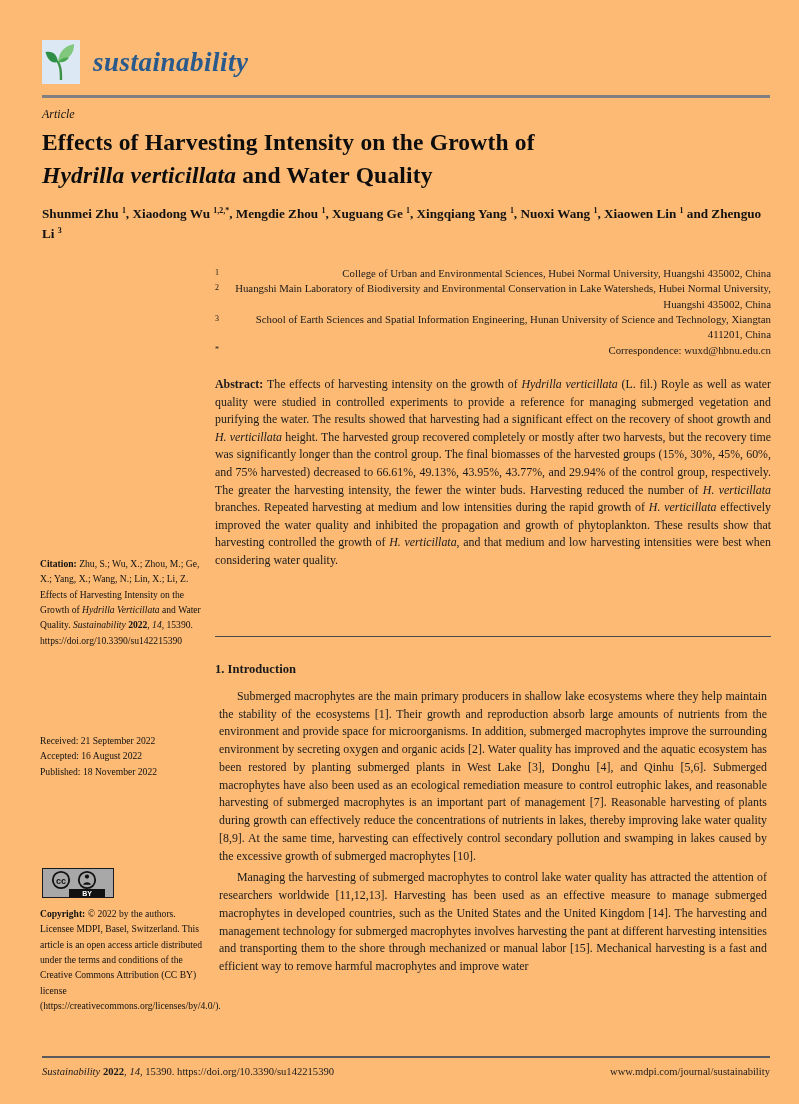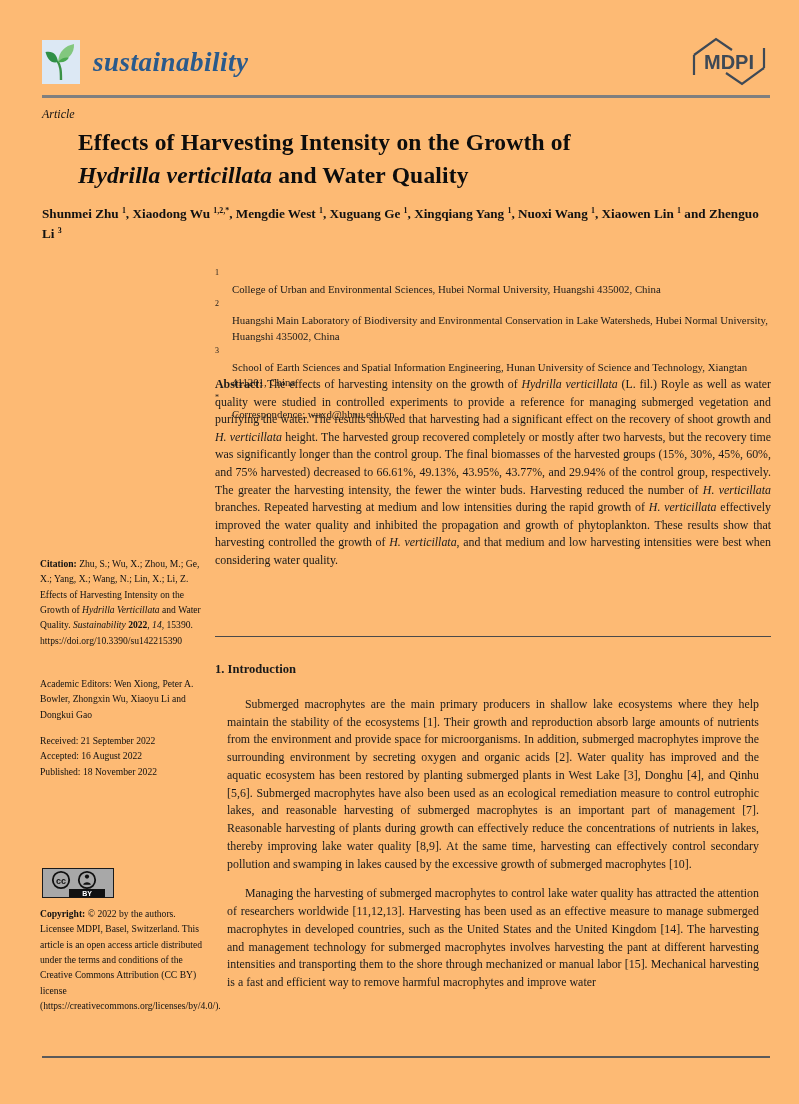--- a/index.html
+++ b/index.html
@@ -22,42 +22,42 @@
     display:flex;align-items:center;justify-content:space-between;}
   .brand{display:flex;align-items:center;gap:13px;}
   .logo-box{width:38px;height:44px;background:#dce8f4;display:flex;align-items:center;justify-content:center;}
   .wordmark{font-style:italic;font-weight:bold;font-size:27px;color:#2a5a8c;letter-spacing:0.5px;}
   .mdpi{width:82px;height:54px;}
   .header-rule{position:absolute;top:95px;left:42px;width:728px;height:3px;background:#7f7f7f;}
 
   
   .article-label{position:absolute;top:107px;left:42px;font-style:italic;font-size:12px;color:#111;}
   .title{position:absolute;top:126px;left:42px;width:680px;
-    font-size:23.5px;font-weight:bold;line-height:1.42;color:#0d0d0d;letter-spacing:0.2px;margin-left:36px;}
+    font-size:23.5px;font-weight:bold;line-height:1.42;color:#0d0d0d;letter-spacing:0.2px;}
   .authors{position:absolute;top:204px;left:42px;width:730px;
     font-size:13.2px;font-weight:bold;line-height:1.55;color:#111;}
 
   
   .affils{position:absolute;top:266px;left:215px;width:556px;font-size:10.8px;line-height:1.42;}
   .affil-row{display:grid;grid-template-columns:17px 1fr;}
   .affil-marker{font-size:8px;vertical-align:top;padding-top:1px;}
-  .affil-text{text-align:left;margin-top:16px;}
+  .affil-text{text-align:right;}
 
   
   .abstract{position:absolute;top:376px;left:215px;width:556px;
     font-size:11.9px;line-height:1.48;text-align:justify;}
   .keywords{position:absolute;top:599px;left:215px;width:556px;font-size:11.9px;}
   .kw-rule{position:absolute;top:636px;left:215px;width:556px;height:1px;background:#4a4a4a;}
 
   
   .section-heading{position:absolute;top:662px;left:215px;width:556px;
     font-size:12.6px;font-weight:bold;}
   .bodytext{position:absolute;top:684px;left:215px;width:556px;
     font-size:11.9px;line-height:1.49;text-align:justify;}
-  .bodytext p{margin:12px;text-indent:18px;}
+  .bodytext p{margin:4px;text-indent:18px;}
 
   
   .side{position:absolute;left:40px;width:162px;font-size:9.6px;line-height:1.6;text-align:left;color:#111;}
   #citation{top:556px;}
   #editors{top:676px;}
   #dates{top:733px;}
   #pubnote{top:790px;}
   #copyrightblk{top:906px;}
   .cc-badge{position:absolute;left:42px;top:868px;width:72px;height:30px;cursor:pointer;}
 
@@ -76,40 +76,29 @@
       <div class="logo-box">
         <svg width="34" height="40" viewBox="0 0 34 40">
           <path d="M17 38 C17 28 16.5 24 13.5 19" stroke="#3a9144" stroke-width="2.4" fill="none"></path>
           <path d="M14 20 C7 22 3.5 17 1.5 10 C9 8.5 13 12.5 14 20 Z" fill="#2f8f46"></path>
           <path d="M14 20 C15 9 21 4 30 2 C30.5 12 24 18 14 20 Z" fill="#82c77e"></path>
           <path d="M14 20 C17 16 21 15 25 15.5 C23 19.5 18.5 21 14 20 Z" fill="#4aa84f"></path>
         </svg>
       </div>
       <div class="wordmark">sustainability</div>
     </div>
-    <div class="mdpi">
-      <svg width="82" height="54" viewBox="0 0 82 54">
-        <g stroke="#3e4956" stroke-width="2.2" fill="none">
-          <path d="M6 20 L6 40"></path>
-          <path d="M6 20 L28 4 L44 15"></path>
-          <path d="M76 13 L76 33"></path>
-          <path d="M76 33 L54 49 L38 38"></path>
-        </g>
-        <text x="41" y="34" text-anchor="middle" font-family="Liberation Sans, sans-serif" font-size="20" font-weight="bold" fill="#3e4956">MDPI</text>
-      </svg>
-    </div>
   </div>
   <div class="header-rule"></div>
 
   <div class="article-label">Article</div>
   <div class="title">
     <span>Effects of Harvesting Intensity on the Growth of</span><br>
     <span><span class="it">Hydrilla verticillata</span><span> and Water Quality</span></span>
   </div>
-  <div class="authors"><span>Shunmei Zhu </span><sup>1</sup><span>, Xiaodong Wu </span><sup>1,2,*</sup><span>, Mengdie West </span><sup>1</sup><span>, Xuguang Ge </span><sup>1</sup><span>, Xingqiang Yang </span><sup>1</sup><span>, Nuoxi Wang </span><sup>1</sup><span>, Xiaowen Lin </span><sup>1</sup><span> and Zhenguo Li </span><sup>3</sup></div>
+  <div class="authors"><span>Shunmei Zhu </span><sup>1</sup><span>, Xiaodong Wu </span><sup>1,2,*</sup><span>, Mengdie Zhou </span><sup>1</sup><span>, Xuguang Ge </span><sup>1</sup><span>, Xingqiang Yang </span><sup>1</sup><span>, Nuoxi Wang </span><sup>1</sup><span>, Xiaowen Lin </span><sup>1</sup><span> and Zhenguo Li </span><sup>3</sup></div>
 
   <div class="affils">
     <div class="affil-row">
       <span class="affil-marker">1</span>
       <span class="affil-text">College of Urban and Environmental Sciences, Hubei Normal University, Huangshi 435002, China</span>
     </div>
     <div class="affil-row">
       <span class="affil-marker">2</span>
       <span class="affil-text">Huangshi Main Laboratory of Biodiversity and Environmental Conservation in Lake Watersheds, Hubei Normal University, Huangshi 435002, China</span>
     </div>
@@ -126,21 +115,20 @@
   <div class="abstract"><span class="bd">Abstract: </span><span>The effects of harvesting intensity on the growth of </span><span class="it">Hydrilla verticillata</span><span> (L. fil.) Royle as well as water quality were studied in controlled experiments to provide a reference for managing submerged vegetation and purifying the water. The results showed that harvesting had a significant effect on the recovery of shoot growth and </span><span class="it">H. verticillata</span><span> height. The harvested group recovered completely or mostly after two harvests, but the recovery time was significantly longer than the control group. The final biomasses of the harvested groups (15%, 30%, 45%, 60%, and 75% harvested) decreased to 66.61%, 49.13%, 43.95%, 43.77%, and 29.94% of the control group, respectively. The greater the harvesting intensity, the fewer the winter buds. Harvesting reduced the number of </span><span class="it">H. verticillata</span><span> branches. Repeated harvesting at medium and low intensities during the rapid growth of </span><span class="it">H. verticillata</span><span> effectively improved the water quality and inhibited the propagation and growth of phytoplankton. These results show that harvesting controlled the growth of </span><span class="it">H. verticillata</span><span>, and that medium and low harvesting intensities were best when considering water quality.</span></div>
   <div class="kw-rule"></div>
 
   <div class="section-heading">1. Introduction</div>
   <div class="bodytext">
     <p>Submerged macrophytes are the main primary producers in shallow lake ecosystems where they help maintain the stability of the ecosystems [1]. Their growth and reproduction absorb large amounts of nutrients from the environment and provide space for microorganisms. In addition, submerged macrophytes improve the surrounding environment by secreting oxygen and organic acids [2]. Water quality has improved and the aquatic ecosystem has been restored by planting submerged plants in West Lake [3], Donghu [4], and Qinhu [5,6]. Submerged macrophytes have also been used as an ecological remediation measure to control eutrophic lakes, and reasonable harvesting of submerged macrophytes is an important part of management [7]. Reasonable harvesting of plants during growth can effectively reduce the concentrations of nutrients in lakes, thereby improving lake water quality [8,9]. At the same time, harvesting can effectively control secondary pollution and swamping in lakes caused by the excessive growth of submerged macrophytes [10].</p>
     <p>Managing the harvesting of submerged macrophytes to control lake water quality has attracted the attention of researchers worldwide [11,12,13]. Harvesting has been used as an effective measure to manage submerged macrophytes in developed countries, such as the United States and the United Kingdom [14]. The harvesting and management technology for submerged macrophytes involves harvesting the pant at different harvesting intensities and transporting them to the shore through mechanized or manual labor [15]. Mechanical harvesting is a fast and efficient way to remove harmful macrophytes and improve water</p>
   </div>
 
   <div class="side" id="citation"><span class="bd">Citation: </span><span>Zhu, S.; Wu, X.; Zhou, M.; Ge, X.; Yang, X.; Wang, N.; Lin, X.; Li, Z. Effects of Harvesting Intensity on the Growth of </span><span class="it">Hydrilla Verticillata</span><span> and Water Quality. </span><span class="it">Sustainability</span><span> </span><span class="bd">2022</span><span>, </span><span class="it">14</span><span>, 15390. https://doi.org/10.3390/su142215390</span></div>
-  <div class="side" id="editors">Academic Editors: Wen Xiong, Peter A. Bowler, Zhongxin Wu, Xiaoyu Li and Dongkui Gao</div>
   <div class="side" id="dates">
     <div>Received: 21 September 2022</div>
     <div>Accepted: 16 August 2022</div>
     <div>Published: 18 November 2022</div>
   </div>
 
   <div class="cc-badge">
     <svg width="72" height="30" viewBox="0 0 72 30">
       <rect x="0.5" y="0.5" width="71" height="29" fill="#a8a8a8" stroke="#1a1a1a"></rect>
       <g>
@@ -153,14 +141,18 @@
         <path d="M41.2 16.8 C41.2 13.4 48.8 13.4 48.8 16.8 Z" fill="#111"></path>
       </g>
       <rect x="27" y="21" width="36" height="8.5" fill="#111"></rect>
       <text x="45" y="27.8" text-anchor="middle" font-family="Liberation Sans, sans-serif" font-size="7" font-weight="bold" fill="#fff">BY</text>
     </svg>
   </div>
 
   <div class="side" id="copyrightblk"><span class="bd">Copyright: </span><span>© 2022 by the authors. Licensee MDPI, Basel, Switzerland. This article is an open access article distributed under the terms and conditions of the Creative Commons Attribution (CC BY) license (https://creativecommons.org/licenses/by/4.0/).</span></div>
 
   <div class="footer-rule"></div>
+  <div class="footer">
+    <div><span class="it">Sustainability </span><span class="bd">2022</span><span>, </span><span class="it">14</span><span>, 15390. https://doi.org/10.3390/su142215390</span></div>
+    <div>www.mdpi.com/journal/sustainability</div>
+  </div>
 
 </div>
 
 </body></html>

